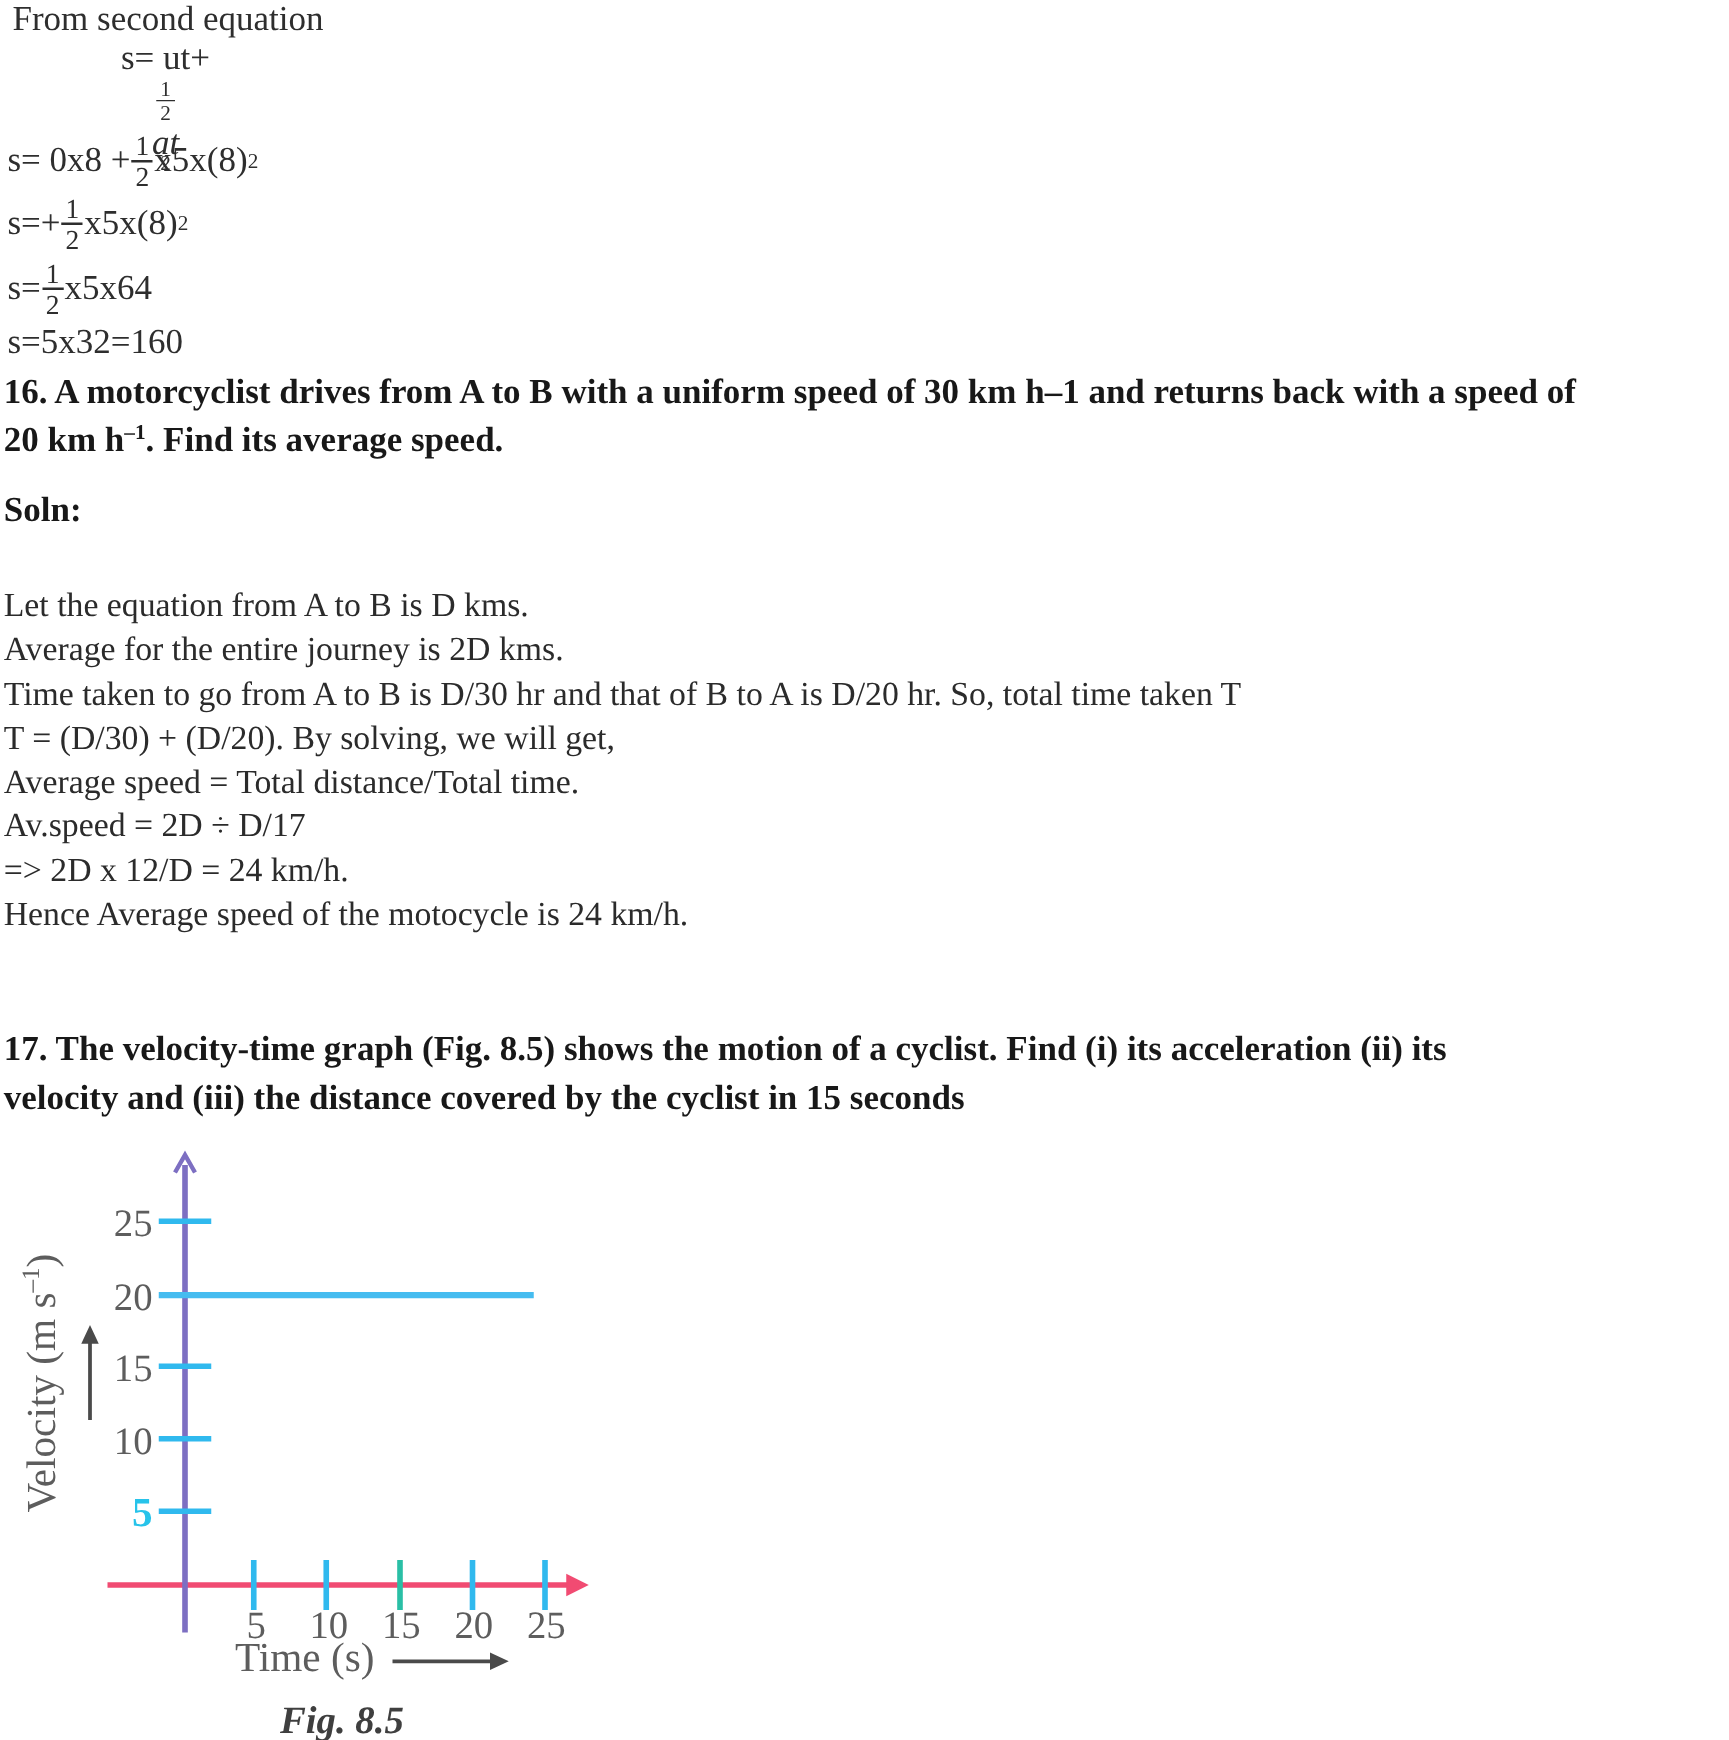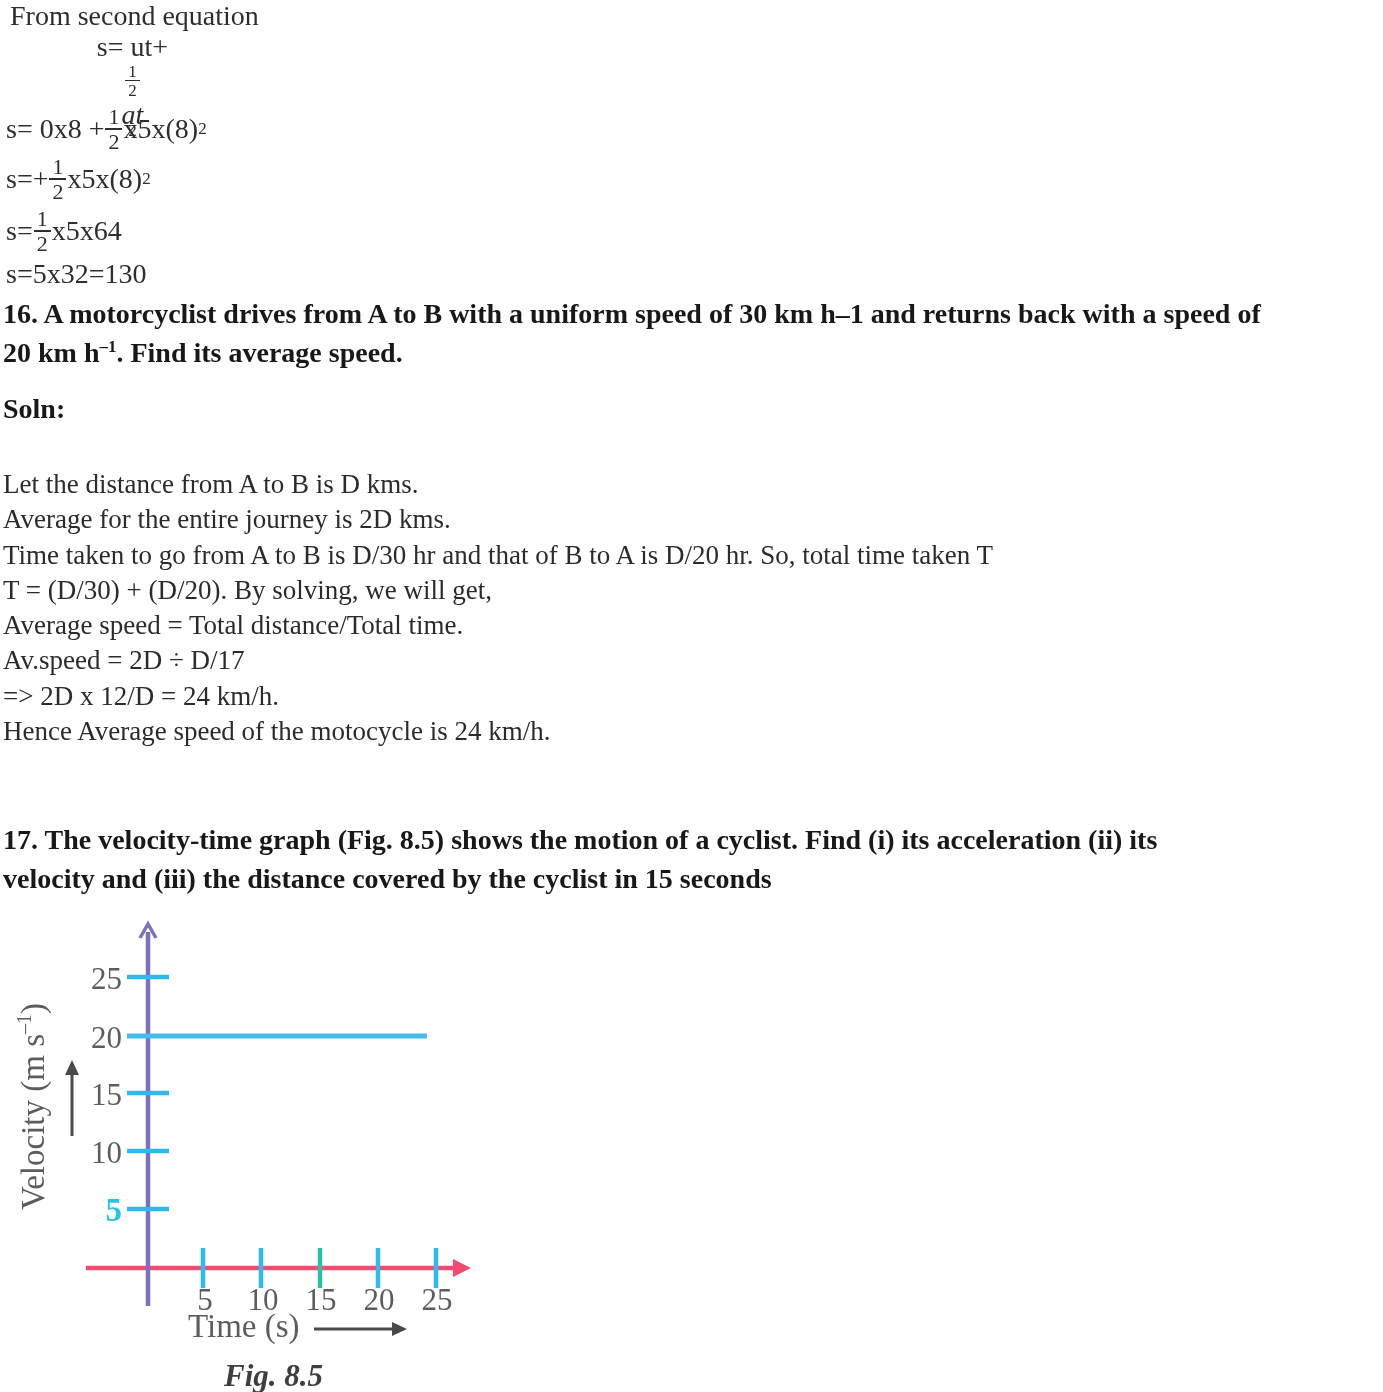--- a/index.html
+++ b/index.html
@@ -86,33 +86,33 @@
     </div>
     <div id="eq-l4" class="eq-line">
       <span>s=</span>
         <span class="frac">
           <span class="num">1</span>
           <span class="den">2</span>
         </span>
         <span>x5x64</span>
     </div>
     <div id="eq-l5" class="eq-line">
-      <span>s=5x32=130</span>
+      <span>s=5x32=160</span>
     </div>
   </div>
 
   <div id="q16-block" class="abs bold-head">
     <div class="nowrap">16. A motorcyclist drives from A to B with a uniform speed of 30 km h–1 and returns back with a speed of</div>
     <div class="nowrap"><span>20 km h</span><sup class="neg">–1</sup><span>. Find its average speed.</span></div>
   </div>
 
   <div id="soln-label" class="abs">Soln:</div>
 
   <div id="solution-block" class="abs">
-    <div class="nowrap">Let the distance from A to B is D kms.</div>
+    <div class="nowrap">Let the equation from A to B is D kms.</div>
     <div class="nowrap">Average for the entire journey is 2D kms.</div>
     <div class="nowrap">Time taken to go from A to B is D/30 hr and that of B to A is D/20 hr. So, total time taken T</div>
     <div class="nowrap">T = (D/30) + (D/20). By solving, we will get,</div>
     <div class="nowrap">Average speed = Total distance/Total time.</div>
     <div class="nowrap">Av.speed = 2D ÷ D/17</div>
     <div class="nowrap">=&gt; 2D x 12/D = 24 km/h.</div>
     <div class="nowrap">Hence Average speed of the motocycle is 24 km/h.</div>
   </div>
 
   <div id="q17-block" class="abs bold-head">

